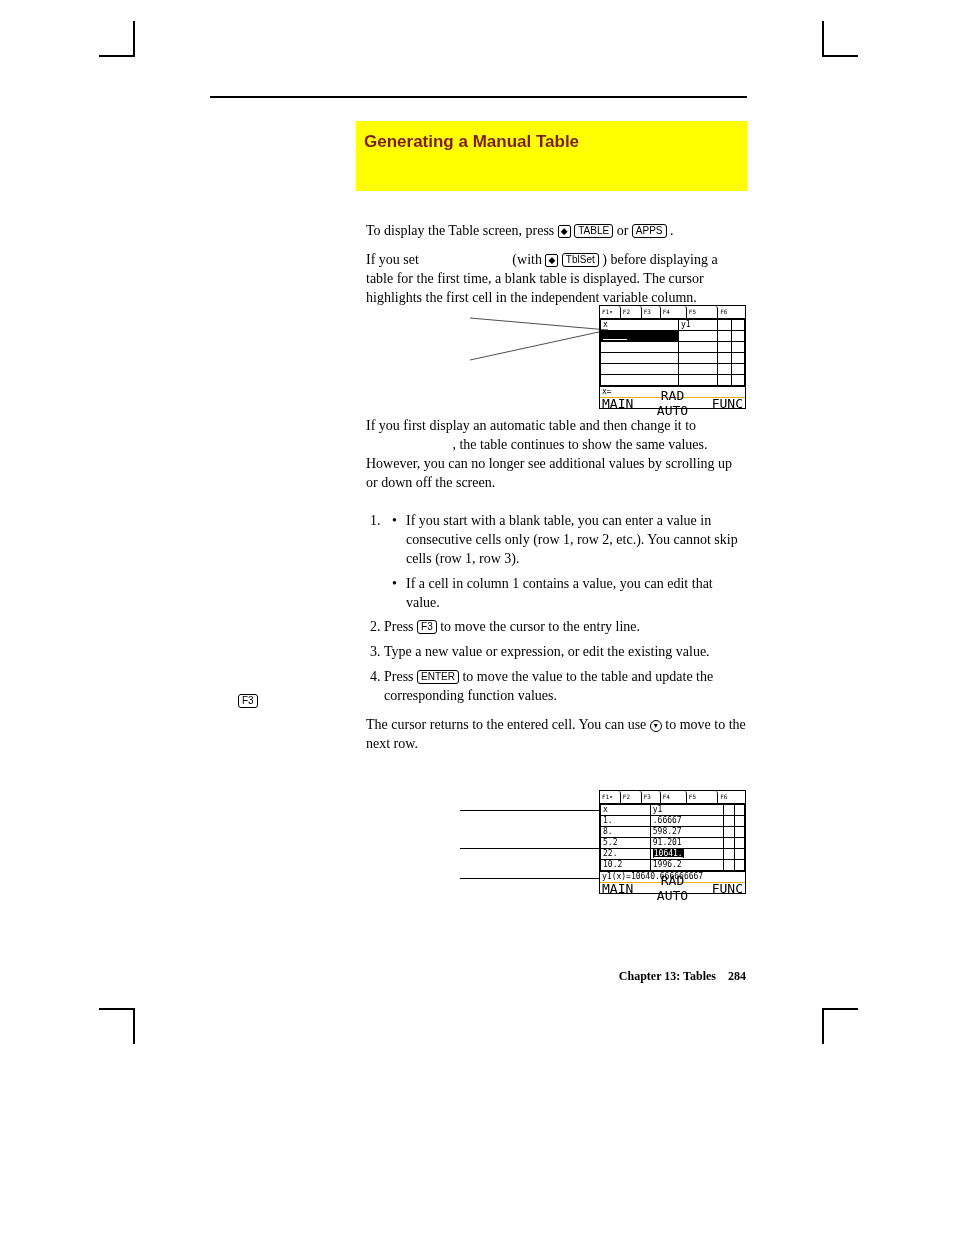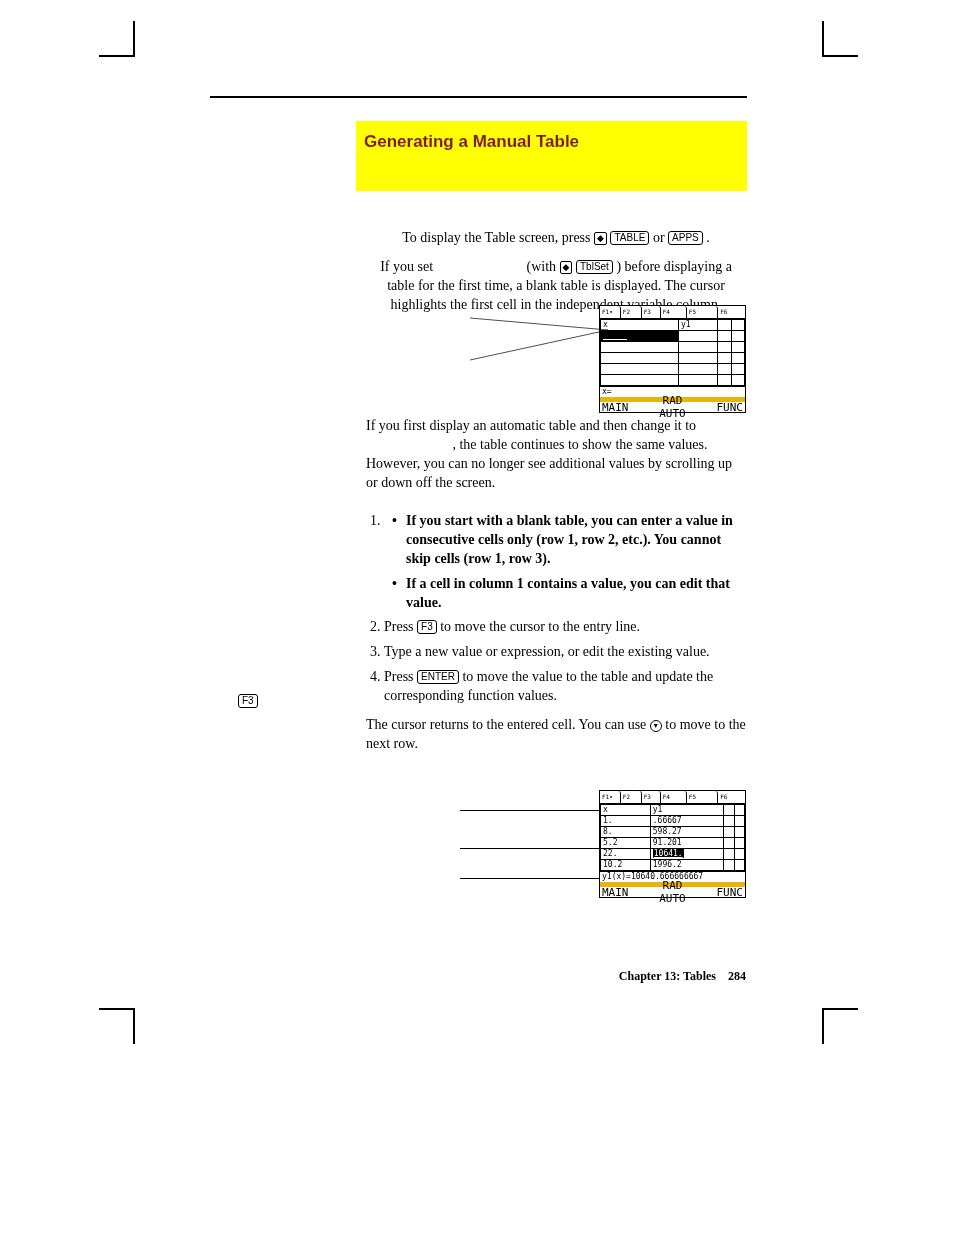--- a/index.html
+++ b/index.html
@@ -103,21 +103,20 @@
     padding-left: 18px;
   }
   ol.steps > li {
     margin-bottom: 6px;
     line-height: 1.35;
   }
   ul.bullets {
     margin: 6px 0 6px 0;
     padding-left: 22px;
     list-style: none;
-    font-weight: bold;
   }
   ul.bullets li {
     position: relative;
     margin-bottom: 6px;
     line-height: 1.35;
   }
   ul.bullets li:before {
     content: "•";
     position: absolute;
     left: -14px;
@@ -149,22 +148,22 @@
     width: 100%;
   }
   .calc-grid td {
     border: 1px solid #000;
     height: 10px;
     font-size: 8px;
     padding: 0 2px;
     line-height: 10px;
   }
   .calc-status {
-    border-top: 5px solid #eab308;
-    font-size: 11px;
+    border-top: 1px solid #eab308;
+    font-size: 13px;
     padding: 0 2px;
     display: flex;
     height: 10px;
     align-items: center;
     justify-content: flex-end;
   }
   .calc-edit {
     border-top: 1px solid #000;
     font-size: 8px;
     padding: 0 2px;
@@ -227,21 +226,21 @@
   <div class="hr-top"></div>
 
   <div class="yellow-banner">
     <div class="title">Generating a Manual Table</div>
   </div>
 
   <div class="section-left" style="top:222px;">
     <span class="ghost-text">Displaying the Table Screen</span>
   </div>
 
-  <div class="content" style="top:229px;text-align:center;">
+  <div class="content" style="top:222px;">
     <div class="para">
       <span>To display the Table screen, press </span><span class="key-diamond">◆</span> <span class="key">TABLE</span><span> or </span><span class="key">APPS</span><span>   .</span>
     </div>
     <div class="para">
       <span>If you set </span><span class="ghost-text" style="font-size:10px;">Independent = ASK</span><span> (with </span><span class="key-diamond">◆</span> <span class="key">TblSet</span><span> ) before displaying a table for the first time, a blank table is displayed. The cursor highlights the first cell in the independent variable column.</span>
     </div>
   </div>
 
   <div class="calc-screen" style="left:599px; top:305px; width:145px;">
     <div class="calc-tabs">

